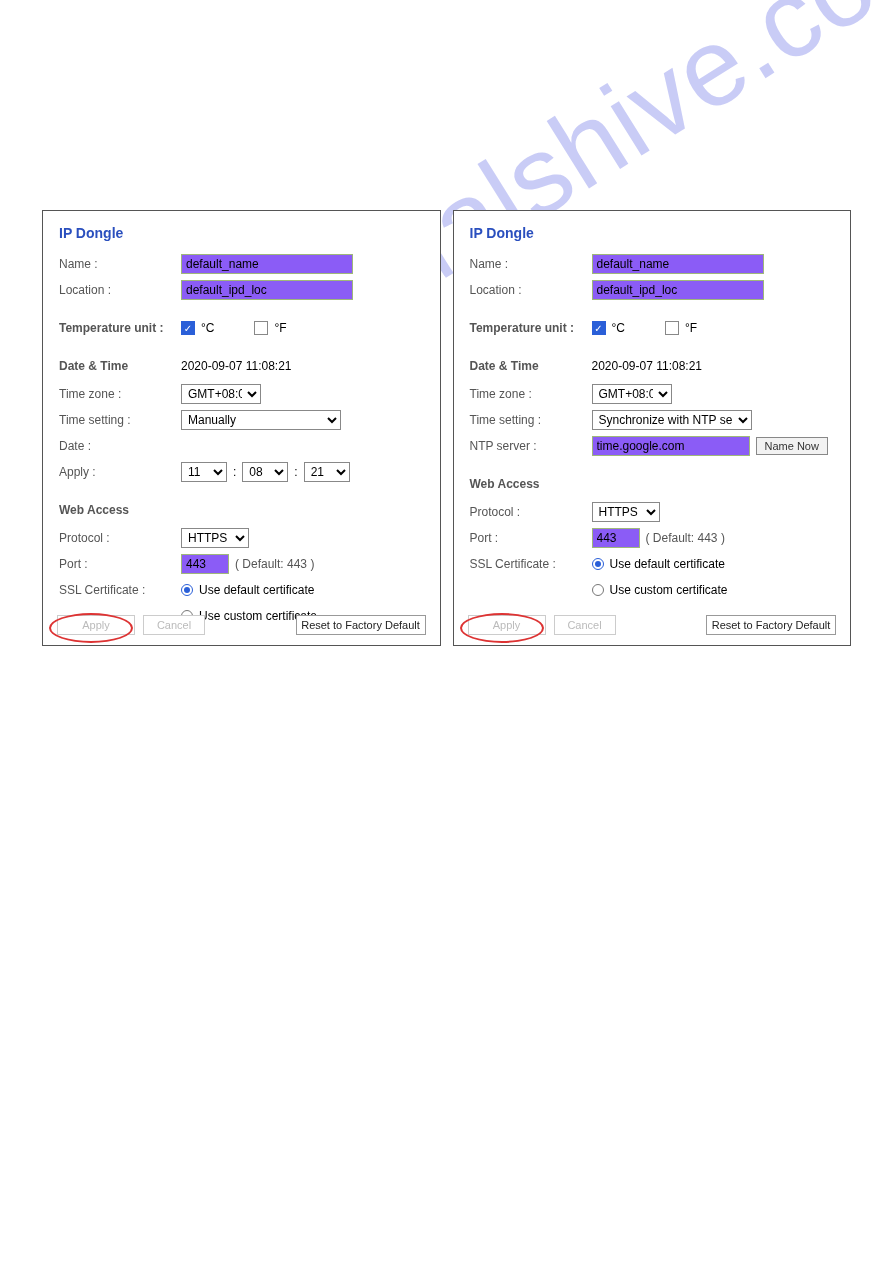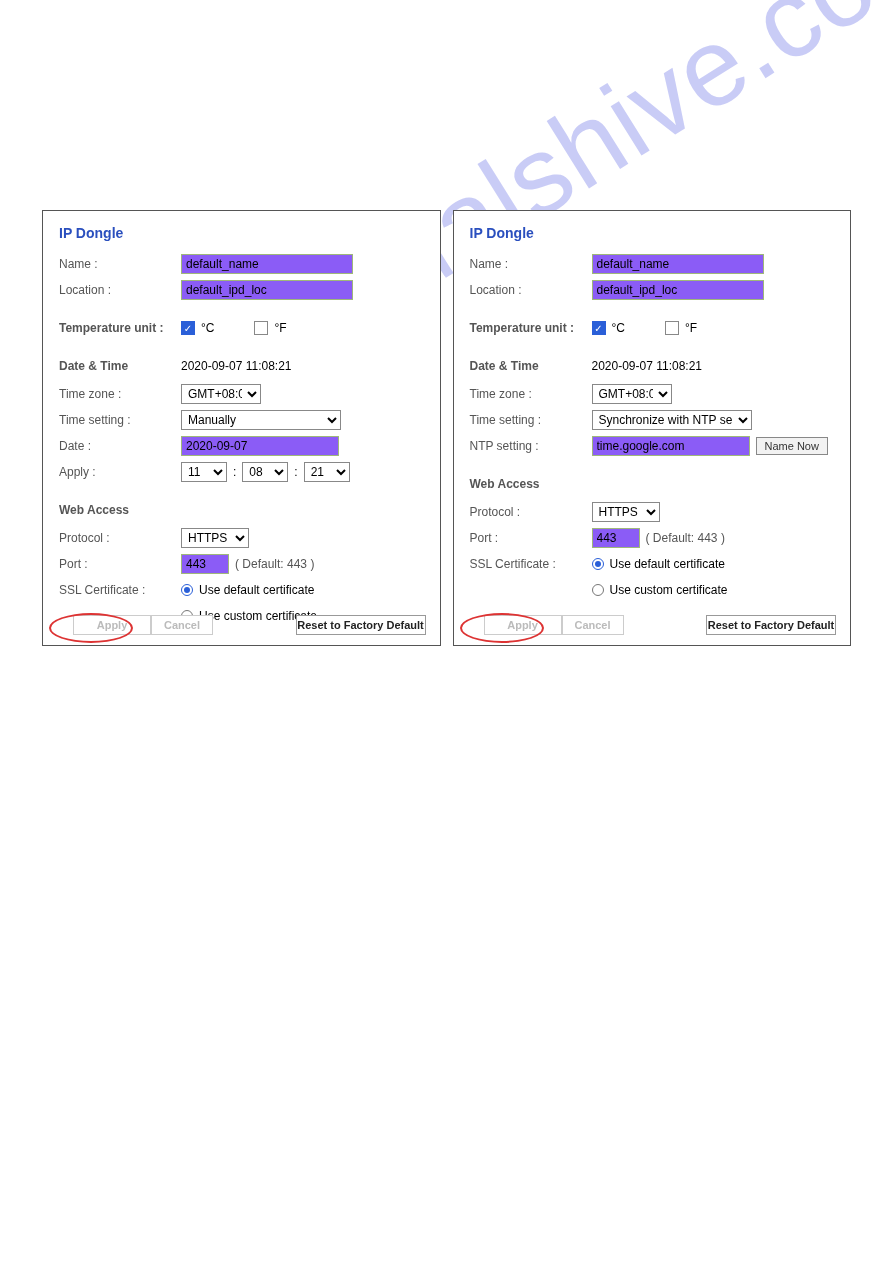--- a/index.html
+++ b/index.html
@@ -84,23 +84,23 @@
     align-items: center; justify-content: center;
   }
   .radio.on::after {
     content: "";
     width: 6px; height: 6px; border-radius: 50%;
     background: #2a5fd8;
   }
   .radio.off { border-color: #777; }
   .btn-row {
     position: absolute;
-    bottom: 10px; left: 30px; right: 14px;
+    bottom: 10px; left: 14px; right: 14px;
     display: flex;
-    font-weight: bold;
+    gap: 8px;
   }
   .btn {
     border: 1px solid #999;
     background: #fff;
     font-size: 11px;
     padding: 3px 0;
     text-align: center;
     cursor: pointer;
   }
   .btn.apply { width: 78px; color: #bbb; border-color:#ccc;}
@@ -183,23 +183,20 @@
         </span>
     </div>
     <div class="row">
       <span class="lbl">Time setting :</span>
       <span class="ctrl">
           <select class="sel-mode"><option>Manually</option></select>
         </span>
     </div>
     <div class="row">
       <span class="lbl">Date :</span>
-      <span class="ctrl">
-          <input type="text" class="mid" value="2020-09-07" style="">
-        </span>
     </div>
     <div class="row">
       <span class="lbl">Apply :</span>
       <span class="ctrl">
         <select class="sel-sm"><option>11</option></select>
         <span>:</span>
         <select class="sel-sm"><option>08</option></select>
         <span>:</span>
         <select class="sel-sm"><option>21</option></select>
       </span>
@@ -284,21 +281,21 @@
           <select class="sel-tz"><option>GMT+08:00</option></select>
         </span>
     </div>
     <div class="row">
       <span class="lbl">Time setting :</span>
       <span class="ctrl">
           <select class="sel-mode"><option>Synchronize with NTP server</option></select>
         </span>
     </div>
     <div class="row">
-      <span class="lbl">NTP setting :</span>
+      <span class="lbl">NTP server :</span>
       <span class="ctrl">
         <input type="text" class="mid" value="time.google.com" style="">
         <button class="btn sync">Name Now</button>
       </span>
     </div>
 
     <div class="row heading-row">
       <span class="lbl bold">Web Access</span>
     </div>
     <div class="row">

